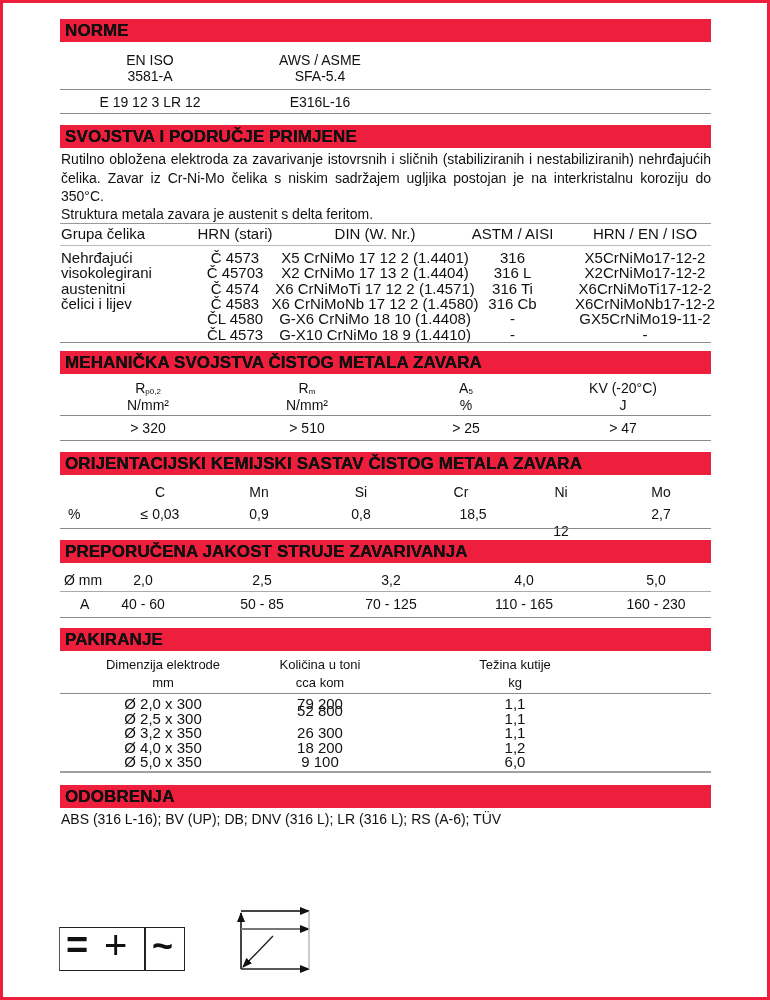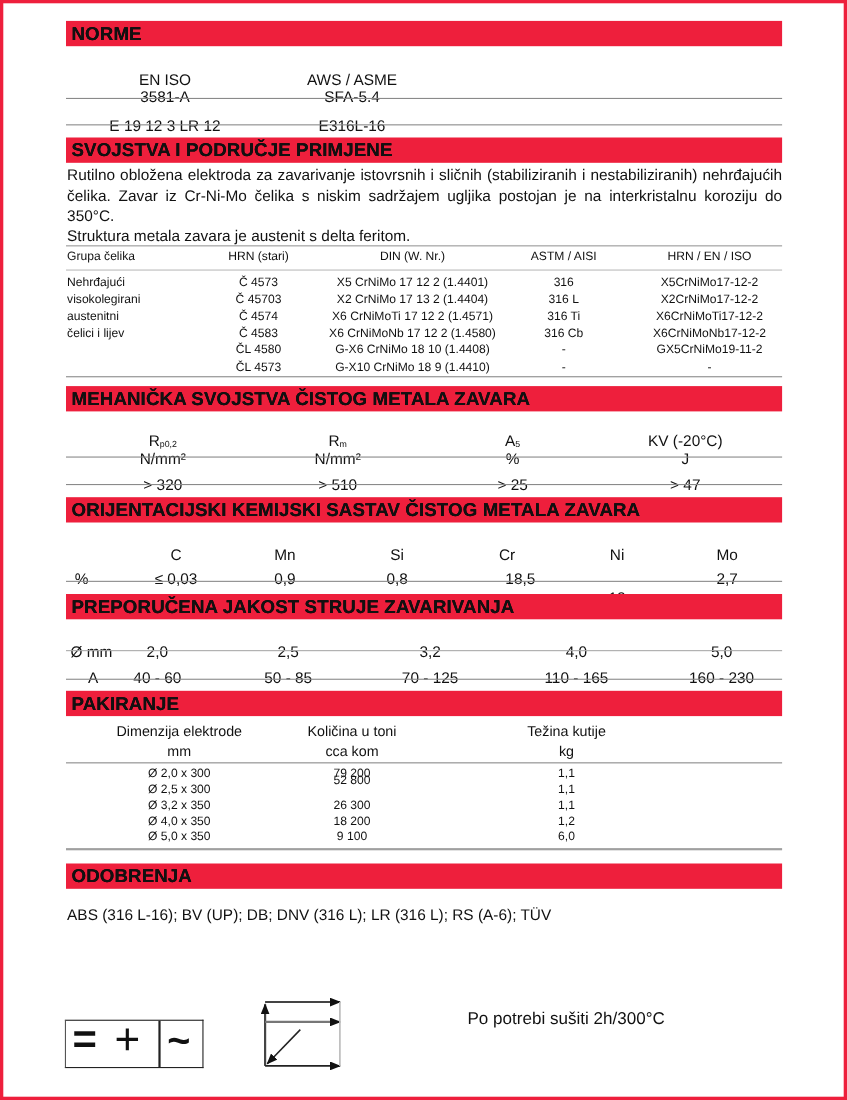--- a/index.html
+++ b/index.html
@@ -5,23 +5,23 @@
   * { box-sizing: border-box; margin: 0; padding: 0; }
   html, body { width: 770px; height: 1000px; background: #fff; overflow: hidden; }
   body { font-family: "Liberation Sans", sans-serif; color: #111; position: relative; }
   .frame { position: absolute; left: 0; top: 0; width: 770px; height: 1000px;
            border: 3px solid #ee1f3c; border-bottom-width: 3px; }
   .band { position: absolute; left: 60px; width: 651px; height: 23px; background: #ee1f3c;
           font-weight: bold; font-size: 17px; line-height: 23px; padding-left: 5px; color: #111;
           letter-spacing: 0.1px; text-shadow: 0 0 0.4px #000; }
   .abs { position: absolute; }
   .c { text-align: center; }
-  .t14 { font-size: 14px; line-height: 16px; margin-top: 12px; }
+  .t14 { font-size: 14px; line-height: 16px; }
   .t13 { font-size: 13px; line-height: 15px; }
-  .t11 { font-size: 11px; line-height: 15px; }
+  .t11 { font-size: 15px; line-height: 15px; }
   .hr { position: absolute; height: 1px; background: #8a8a8a; }
   .hr2 { position: absolute; height: 2px; background: #a0a0a0; }
   sub.s { font-size: 8px; vertical-align: baseline; position: relative; top: 1px; }
   .para { position: absolute; left: 61px; width: 650px; font-size: 14px; line-height: 18.5px; text-align: justify; }
   .symbox { position: absolute; left: 59px; top: 927px; width: 126px; height: 44px; border: 1.5px solid #222; border-left-color:#555; }
   .symdiv { position: absolute; left: 84px; top: 0; width: 1.5px; height: 100%; background: #222; }
 </style>
 </head>
 <body>
 
@@ -189,14 +189,13 @@
   </defs>
   <line x1="11" y1="69" x2="11" y2="13" stroke="#444" stroke-width="2" marker-end="url(#ah)"></line>
   <line x1="11" y1="11" x2="79" y2="11" stroke="#444" stroke-width="1.8" marker-end="url(#ah)"></line>
   <line x1="11" y1="29" x2="79" y2="29" stroke="#777" stroke-width="2" marker-end="url(#ah)"></line>
   <line x1="11" y1="69" x2="79" y2="69" stroke="#222" stroke-width="1.5" marker-end="url(#ah)"></line>
   <line x1="79" y1="11" x2="79" y2="69" stroke="#bbb" stroke-width="1.5"></line>
   <line x1="43" y1="36" x2="13" y2="67" stroke="#222" stroke-width="1.4" marker-end="url(#ah)"></line>
 </svg>
 
 <div class="abs" style="left:425px;top:917px;font-size:15.5px;line-height:20px">
-  <div>Po potrebi sušiti 2h/300°C</div>
 </div>
 
 </body></html>

